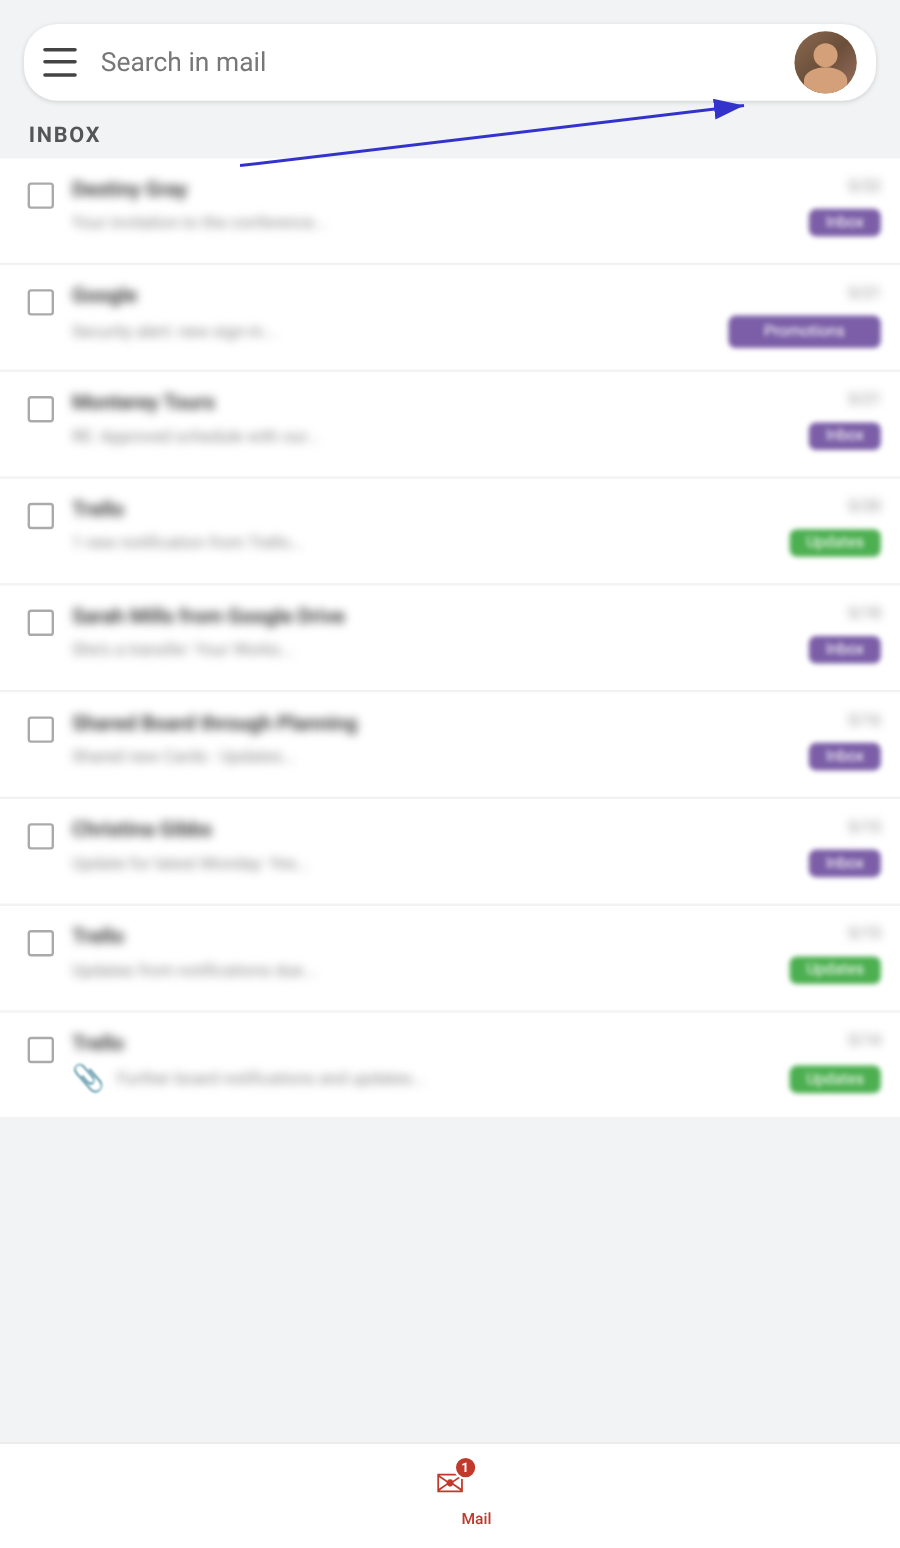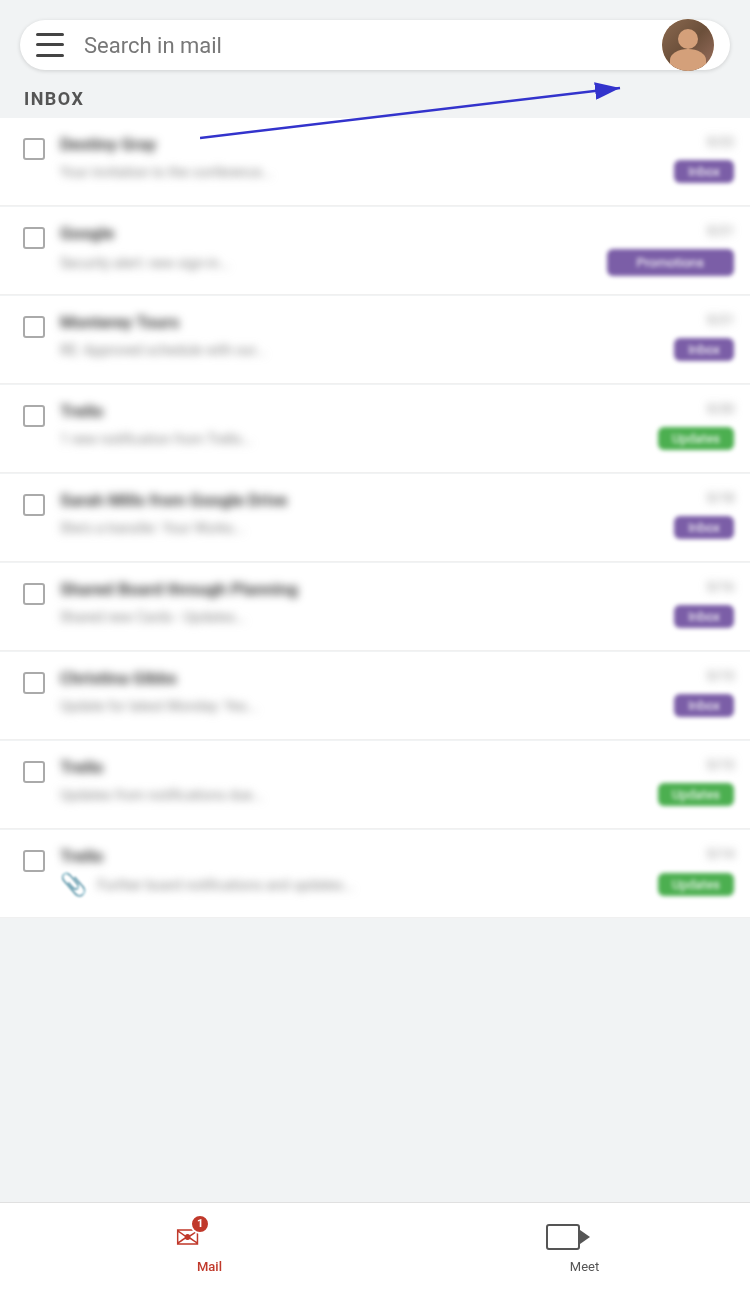--- a/index.html
+++ b/index.html
@@ -11,21 +11,21 @@
       min-height: 1290px;
       position: relative;
       overflow-x: hidden;
     }
 
     
     .search-bar {
       background: white;
       margin: 20px 20px 0 20px;
       border-radius: 28px;
-      height: 50px;
+      height: 64px;
       display: flex;
       align-items: center;
       padding: 0 16px;
       box-shadow: 0 1px 4px rgba(0,0,0,0.15);
       position: relative;
       z-index: 2;
     }
     .hamburger-icon {
       width: 32px;
       height: 32px;
@@ -456,19 +456,13 @@
 </div>
 
 <div class="bottom-nav">
   <div class="nav-item">
     <div class="mail-icon-wrap">
       <span class="mail-icon">✉</span>
       <span class="mail-badge">1</span>
     </div>
     <span class="nav-label active">Mail</span>
   </div>
-  <div class="nav-item">
-    <div style="position:relative; width:46px; height:36px; display:flex; align-items:center; justify-content:center;">
-      <div class="video-icon"></div>
-    </div>
-    <span class="nav-label">Meet</span>
-  </div>
 </div>
 
 </body></html>

